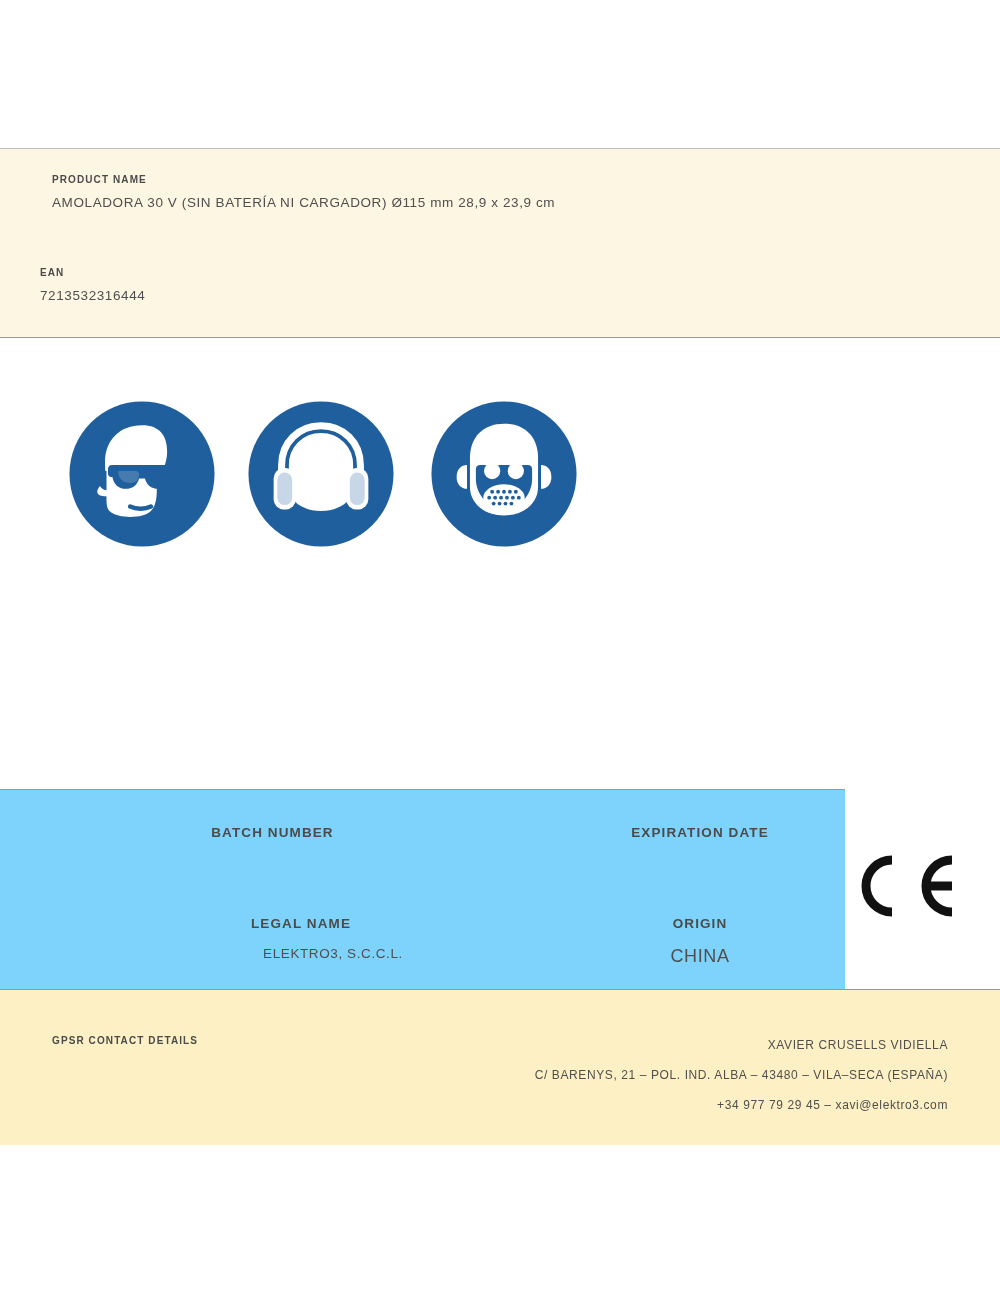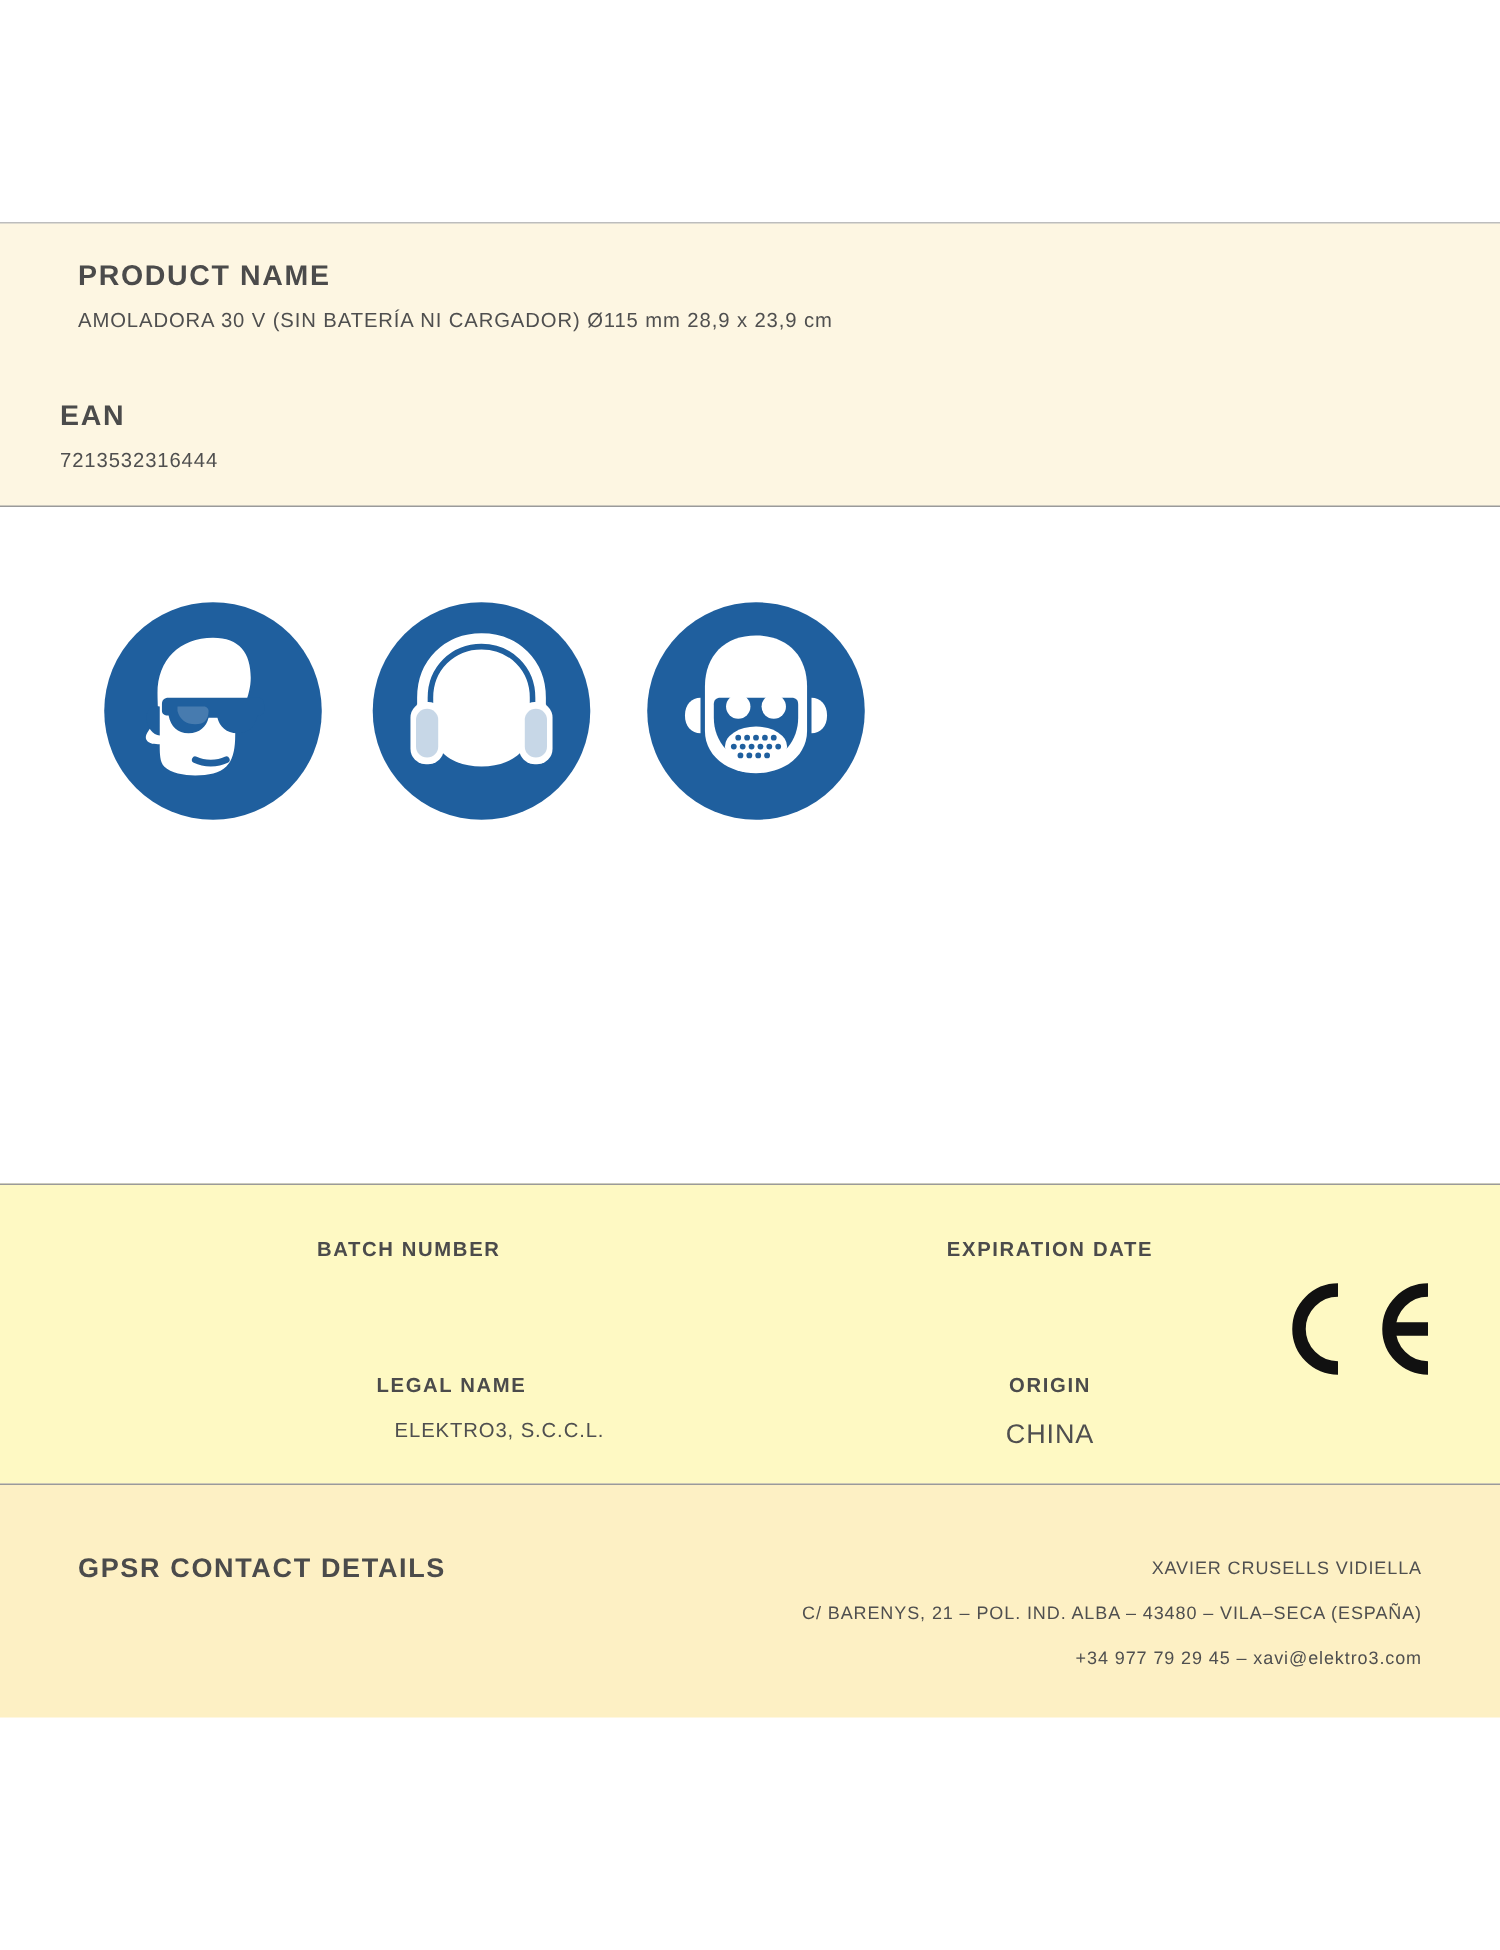--- a/index.html
+++ b/index.html
@@ -27,21 +27,21 @@
     left: 0;
     top: 148px;
     width: 1000px;
     height: 190px;
     background: #fdf6e2;
     border-top: 1px solid #bdbdbd;
     border-bottom: 1px solid #9a9a9a;
     box-sizing: border-box;
   }
   .field-label {
-    font-size: 19px;
+    font-size: 10px;
     font-weight: bold;
     letter-spacing: 1.1px;
     color: #4b4b4b;
     text-transform: uppercase;
   }
   .field-value {
     font-size: 13.5px;
     letter-spacing: 0.6px;
     color: #4f4f4f;
     margin-top: 10px;
@@ -74,23 +74,23 @@
   .picto-1 { left: 68px; }
   .picto-2 { left: 247px; }
   .picto-3 { left: 430px; }
   .picto svg { display: block; width: 148px; height: 148px; }
 
   
   .batch-band {
     position: absolute;
     left: 0;
     top: 789px;
-    width: 1000px;
+    width: 845px;
     height: 200px;
-    background: #fef9c3;
+    background: #7dd3fc;
     border-top: 1px solid #9a9a9a;
     box-sizing: border-box;
   }
   .batch-number-label {
     position: absolute;
     left: 0;
     top: 35px;
     width: 545px;
     text-align: center;
     font-size: 13.5px;
@@ -169,21 +169,21 @@
     width: 1000px;
     height: 156px;
     background: #fdf0c4;
     border-top: 1px solid #9a9a9a;
     box-sizing: border-box;
   }
   .gpsr-label {
     position: absolute;
     left: 52px;
     top: 45px;
-    font-size: 18px;
+    font-size: 10px;
     font-weight: bold;
     letter-spacing: 1.1px;
     color: #4b4b4b;
   }
   .gpsr-lines {
     position: absolute;
     right: 52px;
     top: 40px;
     text-align: right;
     font-size: 12px;

